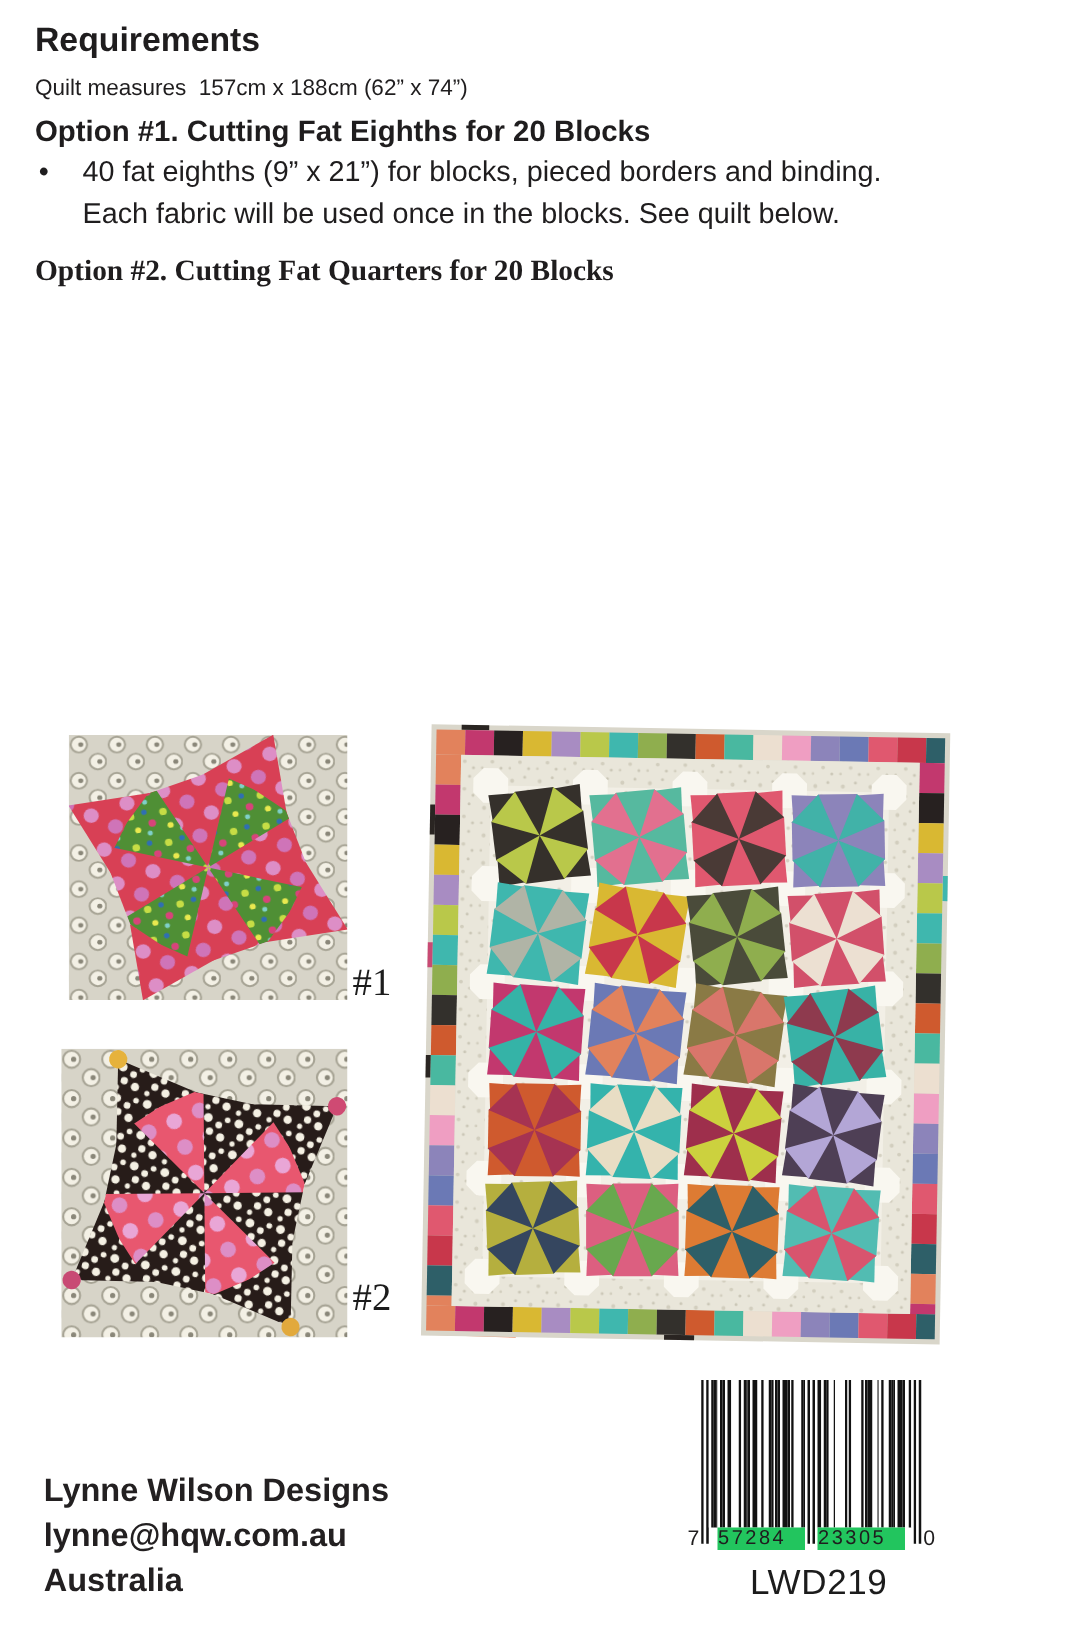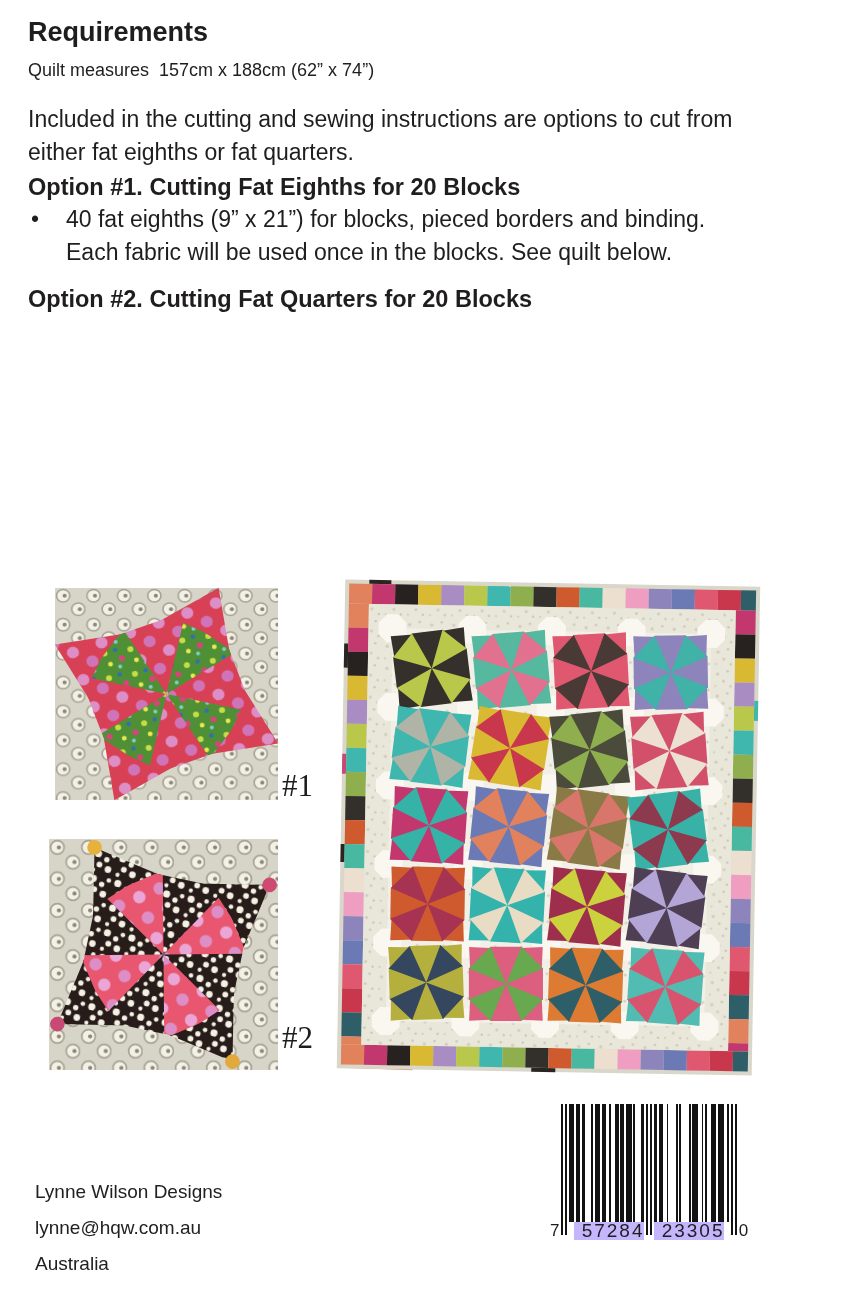--- a/index.html
+++ b/index.html
@@ -9,21 +9,21 @@
     background:#ffffff; margin:0 auto; overflow:hidden;
     font-family:"Liberation Sans", sans-serif; color:#1f1d1e;
   }
   
   .top-text { position:absolute; left:28px; top:16px; width:806px; }
   .h1 { font-size:27px; font-weight:bold; line-height:1.2; }
   .measures { font-size:18px; line-height:33px; margin-top:6px; white-space:pre-wrap; }
   .intro { font-size:23px; line-height:33px; margin-top:16px; white-space:pre-line; }
   .opt-title { font-size:23.5px; font-weight:bold; line-height:28px; }
   .opt1 { margin-top:4px; }
-  .opt2 { margin-top:16px; }
+  .opt2 { margin-top:16px;font-family:Liberation Serif, serif; }
   ul.blist { list-style:none; }
   .ul1 { margin-top:2px; }
   .ul2 { margin-top:16px; }
   .materials { margin-top:14px; }
   ul.blist li {
     position:relative; padding-left:38px; font-size:23px;
     line-height:33px; white-space:pre-line;
   }
   ul.blist li::before { content:"\2022"; position:absolute; left:3px; top:0; }
   
@@ -34,50 +34,48 @@
   .quilt-fig  { left:335px; top:577px; width:427px; height:501px; }
   .fig-label {
     position:absolute; font-family:"Liberation Serif", serif;
     font-size:31px; color:#1c1c1c;
   }
   .label1 { left:282px; top:768px; }
   .label2 { left:282px; top:1020px; }
   
   .designer-info {
     position:absolute; left:35px; top:1174px;
-    font-size:19px; font-weight:normal; line-height:36px; color:#232021;
+    font-size:26px; font-weight:bold; line-height:36px; color:#232021;
   }
   .barcode-area { position:absolute; left:548px; top:1104px; width:214px; }
   .barcode-row { display:flex; align-items:flex-end; }
   .bc-digit { font-size:17px; line-height:18px; padding:0 2px 0 2px; }
   .bars { position:relative; display:flex; align-items:flex-start; height:136px; background:#fff; }
   .bc-bar { flex:0 0 auto; height:118px; background:#fff; }
   .bc-bar.on { background:#121212; }
   .bc-bar.guard { height:131px; }
   .bc-num {
-    position:absolute; bottom:0; z-index:2; font-size:19px; line-height:18px;
-    background:#c4b5fd; text-align:right; letter-spacing:2px;
+    position:absolute; bottom:0; z-index:2; font-size:16px; line-height:18px;
+    background:#22c55e; text-align:left; letter-spacing:2px;
   }
   .bc-num.left  { left:13px; width:70px; }
   .bc-num.right { left:93px; width:70px; }
   .product-code {
     text-align:center; font-size:28px; margin-top:10px;
     letter-spacing:0.5px; color:#1c1c1c;
   }
 </style>
 </head>
 <body>
 
 <div class="page">
 
   <div class="top-text">
     <div class="h1">Requirements</div>
     <p class="measures">Quilt measures  157cm x 188cm (62” x 74”)</p>
-    <p class="intro">Included in the cutting and sewing instructions are options to cut from
-either fat eighths or fat quarters.</p>
 
     <div class="opt-title opt1">Option #1. Cutting Fat Eighths for 20 Blocks</div>
     <ul class="blist ul1">
       <li>40 fat eighths (9” x 21”) for blocks, pieced borders and binding.
 Each fabric will be used once in the blocks. See quilt below.</li>
     </ul>
 
     <div class="opt-title opt2">Option #2. Cutting Fat Quarters for 20 Blocks</div>
 
   </div>
@@ -667,15 +665,16 @@
           <div class="bc-bar" style="width: 1.85px;"></div>
           <div class="bc-bar" style="width: 1.85px;"></div>
           <div class="bc-bar on" style="width: 1.85px;"></div>
           <div class="bc-bar" style="width: 1.85px;"></div>
           <div class="bc-bar on guard" style="width: 1.85px;"></div>
           <div class="bc-bar guard" style="width: 1.85px;"></div>
           <div class="bc-bar on guard" style="width: 1.85px;"></div>
         </div>
       <span class="bc-digit">0</span>
     </div>
+    <div class="product-code">LWD219</div>
   </div>
 
 </div>
 
 </body></html>

